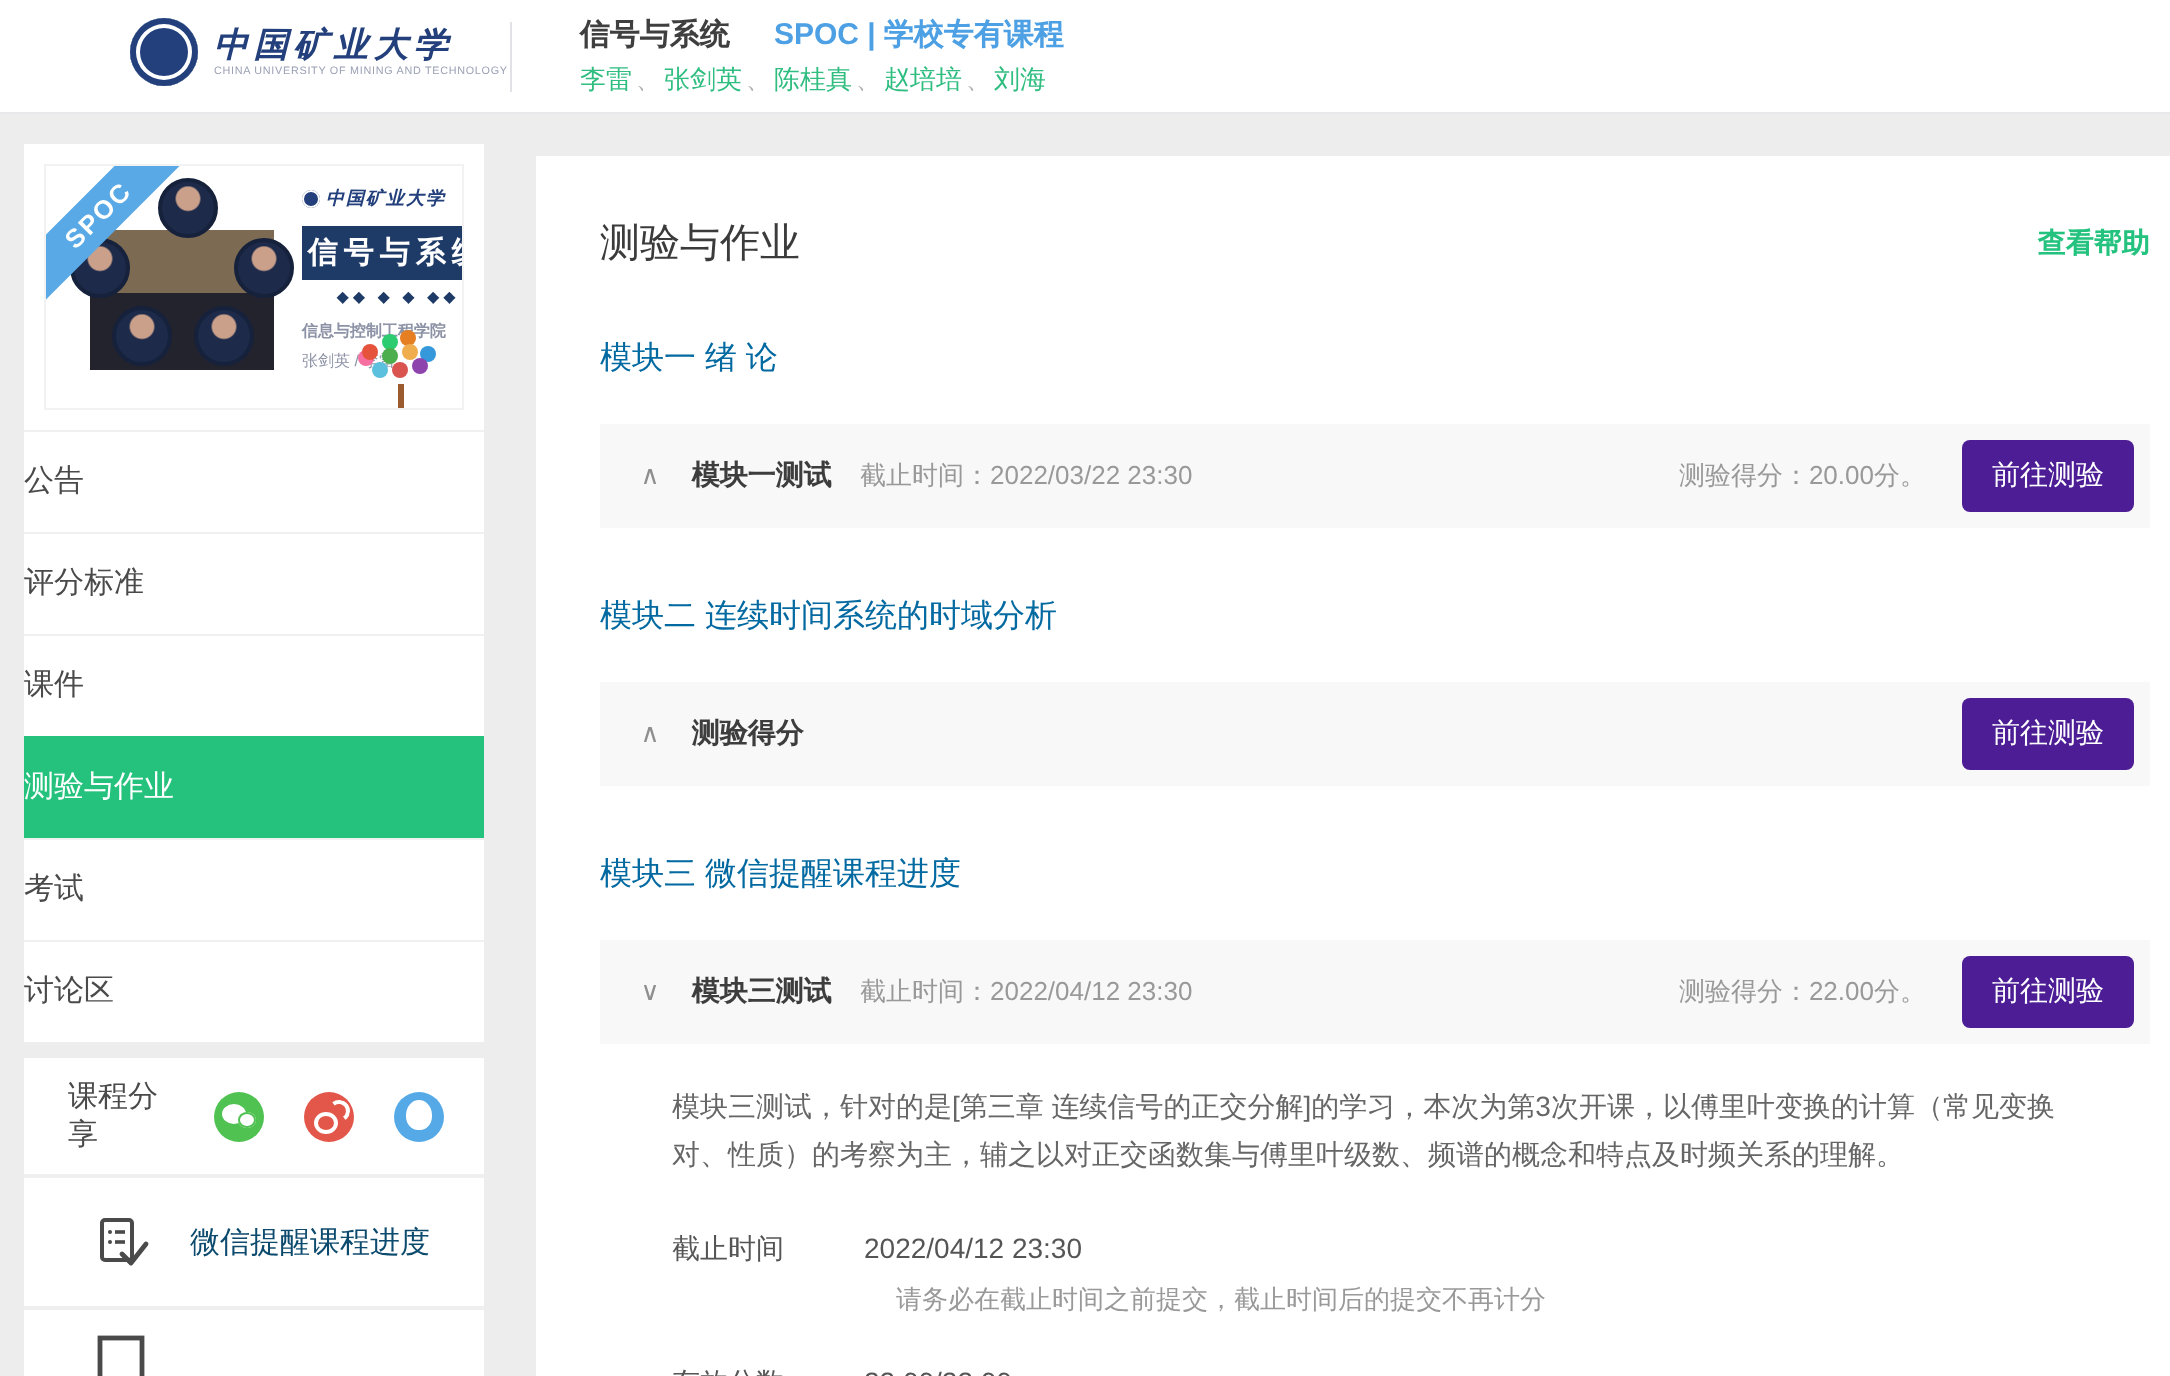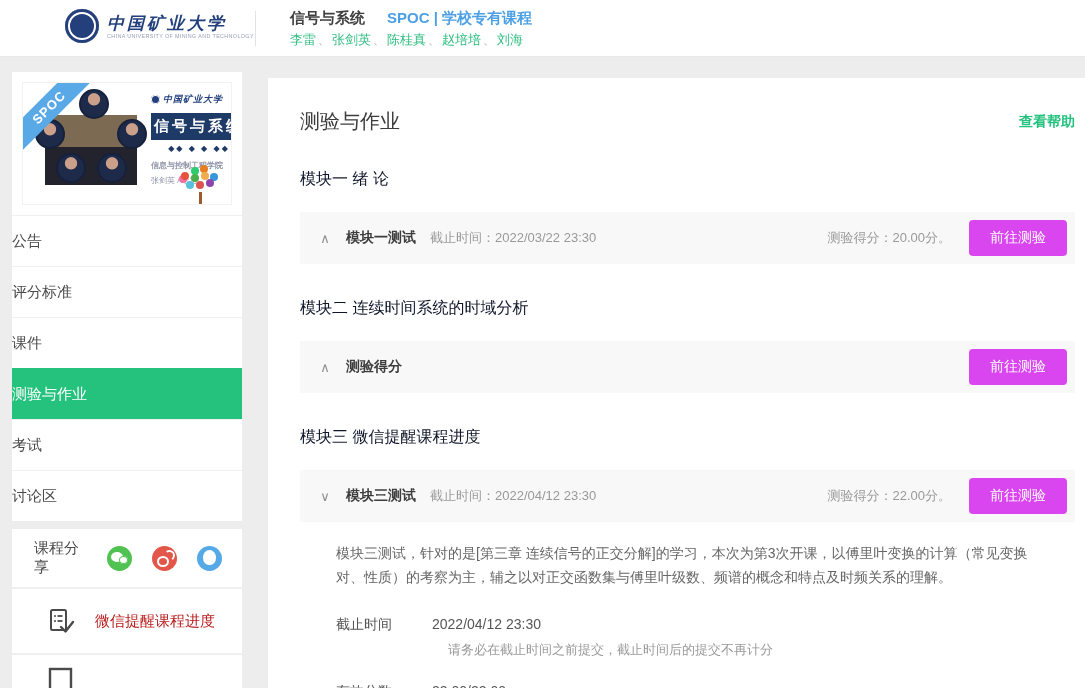--- a/index.html
+++ b/index.html
@@ -55,39 +55,39 @@
   .ic-wechat{background:#50c251;}
   .ic-wechat .b1{position:absolute;left:4px;top:6px;width:12px;height:10px;background:#fff;border-radius:50%;}
   .ic-wechat .b2{position:absolute;left:12px;top:10px;width:9px;height:8px;background:#fff;border-radius:50%;box-shadow:inset 0 0 0 1px #50c251;}
   .ic-weibo{background:#e3574a;}
   .ic-weibo .ring{position:absolute;left:5px;top:10px;width:8px;height:7px;border:2px solid #fff;border-radius:50%;}
   .ic-weibo .spark{position:absolute;left:12px;top:4px;width:7px;height:7px;border:2px solid #fff;border-left-color:transparent;border-bottom-color:transparent;border-radius:50%;transform:rotate(8deg);}
   .ic-qq{background:#55a9e6;}
   .ic-qq .body{position:absolute;left:6px;top:4px;width:13px;height:15px;background:#fff;border-radius:50% 50% 46% 46%;}
   .side-div{height:2px;background:#efefef;}
   .tool-row{height:64px;display:flex;align-items:center;padding-left:36px;gap:20px;cursor:pointer;}
-  .tool-label{font-size:15px;color:#b91c1c;}
+  .tool-label{font-size:15px;color:#0c4a6e;}
   .tool-row.partial{height:80px;align-items:flex-start;padding-top:12px;}
 
   
   .main{position:absolute;left:268px;top:78px;right:0;bottom:-40px;background:#fff;padding:0 10px 0 32px;box-sizing:border-box;}
   .page-head{display:flex;align-items:center;justify-content:space-between;padding-top:30px;margin-bottom:30px;}
   .page-title{font-size:20px;color:#3b3b3b;font-weight:normal;margin:0;}
   .help-link{font-size:14px;font-weight:bold;color:#23c27e;text-decoration:none;cursor:pointer;text-align:center;}
   .section{margin-top:34px;}
   .section:first-of-type{margin-top:0;}
-  .sec-heading{font-size:16px;color:#0f172a;font-weight:normal;margin:0 0 22px 0;}
+  .sec-heading{font-size:16px;color:#0369a1;font-weight:normal;margin:0 0 22px 0;}
   .test-row{height:52px;background:#f8f8f8;display:flex;align-items:center;padding:0 8px 0 18px;cursor:pointer;}
   .chev{color:#8f8f8f;font-size:13px;margin-right:14px;width:14px;text-align:center;}
   .t-name{font-size:14px;font-weight:bold;color:#3d3d3d;}
   .t-deadline{font-size:13px;color:#999;margin-left:14px;}
   .spacer{flex:1;}
   .t-score{font-size:13px;color:#999;margin-right:18px;}
   .t-score:empty{display:none;}
-  .go-btn{width:98px;height:36px;border:none;border-radius:4px;background:#d946ef;color:#fff;font-size:14px;cursor:pointer;font-family:inherit;flex:none;}
+  .go-btn{width:86px;height:36px;border:none;border-radius:4px;background:#4c1d95;color:#fff;font-size:14px;cursor:pointer;font-family:inherit;flex:none;}
   .details{padding-left:36px;margin-top:20px;width:700px;}
   .d-desc{font-size:14px;color:#666;line-height:1.7;margin:0 0 26px 0;}
   .d-row{display:flex;margin-bottom:24px;}
   .d-label{width:96px;font-size:14px;color:#555;flex:none;}
   .d-vals{flex:1;}
   .d-value{font-size:14px;color:#555;}
   .d-note{font-size:13px;color:#999;margin-top:9px;margin-left:16px;}
 </style>
 </head>
 <body>

